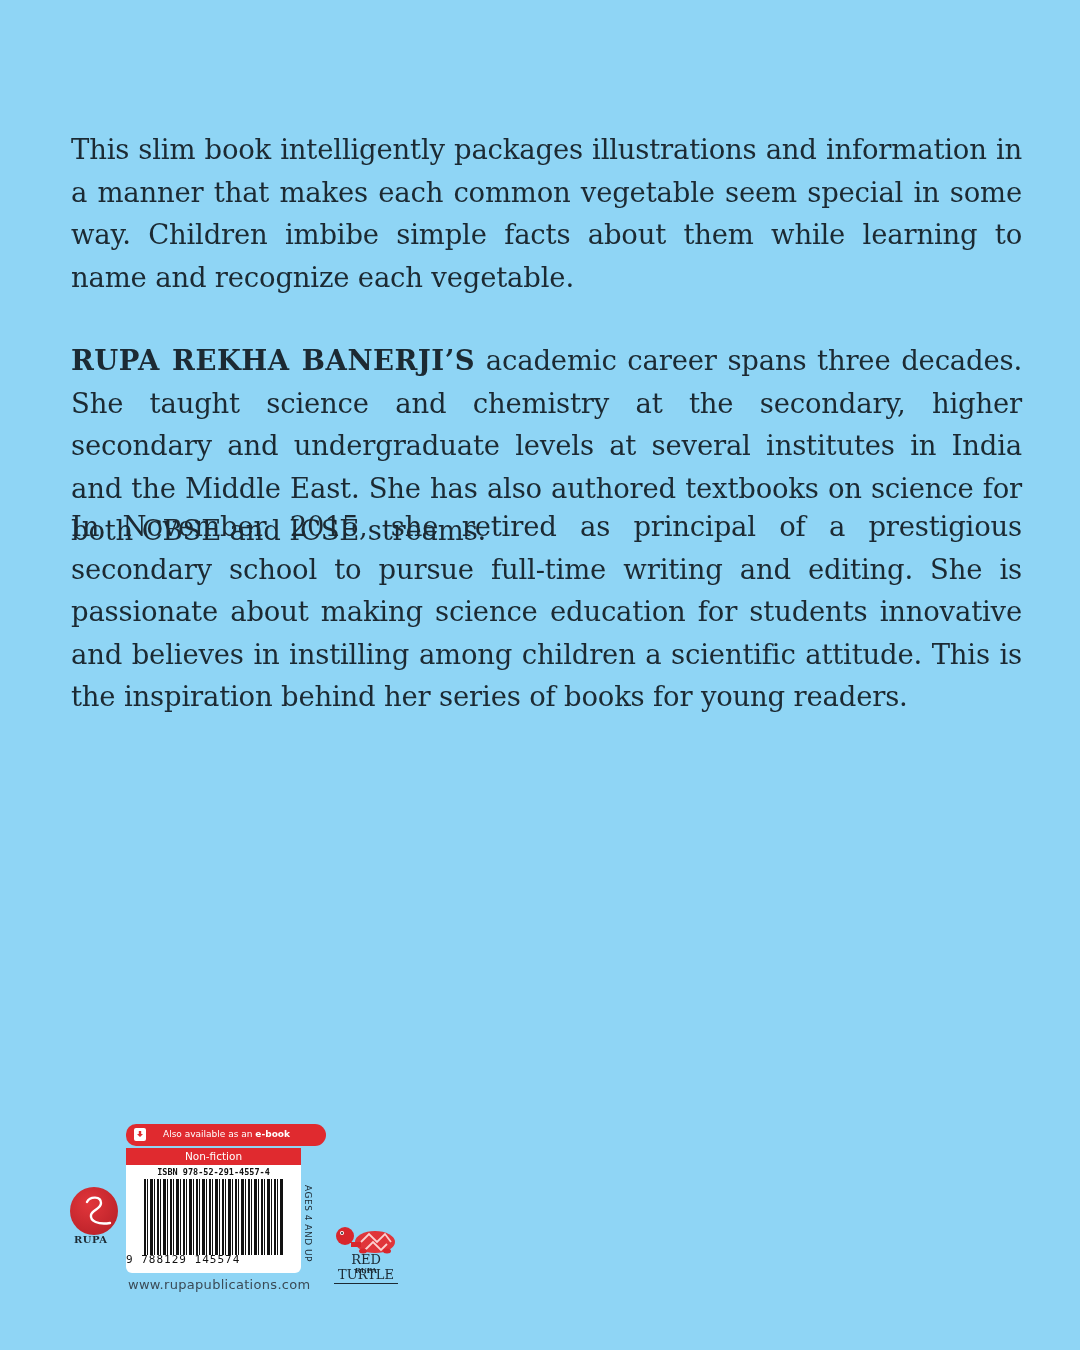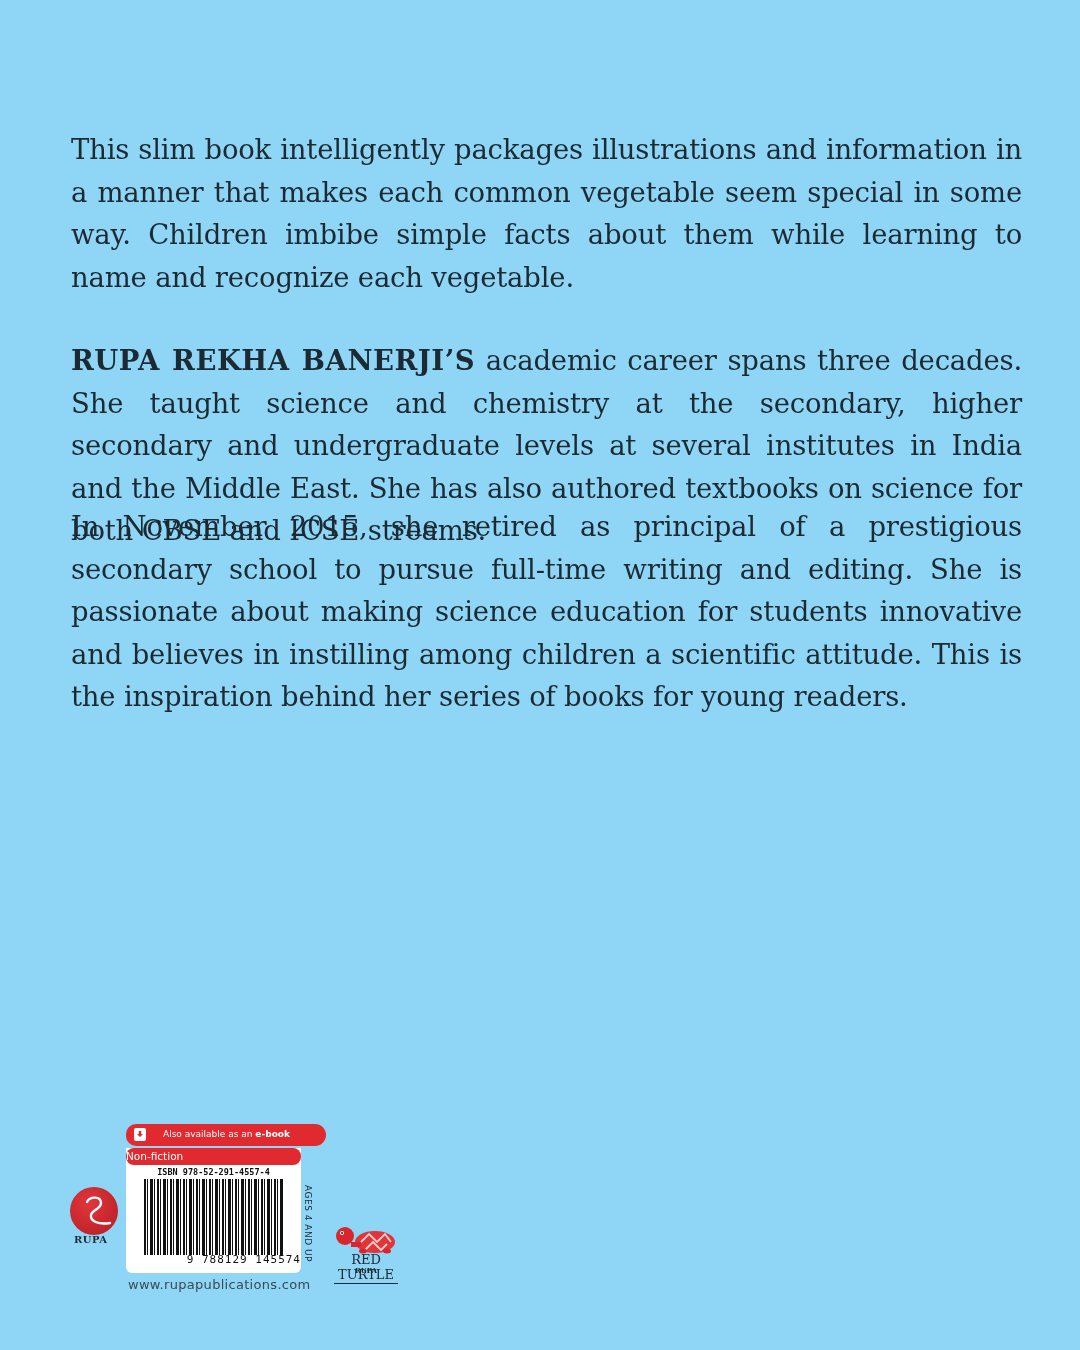--- a/index.html
+++ b/index.html
@@ -60,35 +60,35 @@
   .ebook-text b { font-weight: bold; margin-top: 37px; }
   .barcode-card {
     position: absolute; left: 126px; top: 1148px;
     width: 175px; height: 125px;
     background: #fff; border-radius: 0 0 6px 6px;
     overflow: hidden;
   }
   .genre-band {
     height: 17px; background: #e02a2f; color: #fff;
     font-family: "DejaVu Sans", sans-serif; font-size: 10.5px;
-    text-align: left; line-height: 17px; border-radius: 8px;
+    text-align: center; line-height: 17px;
   }
   .isbn-text {
     font-family: "DejaVu Sans Mono", monospace; font-size: 8.5px;
     text-align: center; margin-top: 2px; color: #111; font-weight: bold;
   }
   .bars {
     margin: 2px auto 0; width: 140px; height: 76px;
     background: repeating-linear-gradient(90deg,
       #111 0 2px, #fff 2px 3px, #111 3px 4px, #fff 4px 6px,
       #111 6px 9px, #fff 9px 10px, #111 10px 11px, #fff 11px 13px);
   }
   .bars-number {
     font-family: "DejaVu Sans Mono", monospace; font-size: 11px;
-    text-align: right; color: #111; margin-top: -2px; letter-spacing: 1px;
+    text-align: left; color: #111; margin-top: -2px; letter-spacing: 1px;
   }
   .ages {
     position: absolute; left: 303px; top: 1185px;
     writing-mode: vertical-rl;
     font-family: "DejaVu Sans", sans-serif; font-size: 9px; color: #1c2a33;
     letter-spacing: 0.5px;
   }
   .turtle {
     position: absolute; left: 333px; top: 1224px; width: 66px; height: 30px;
   }

